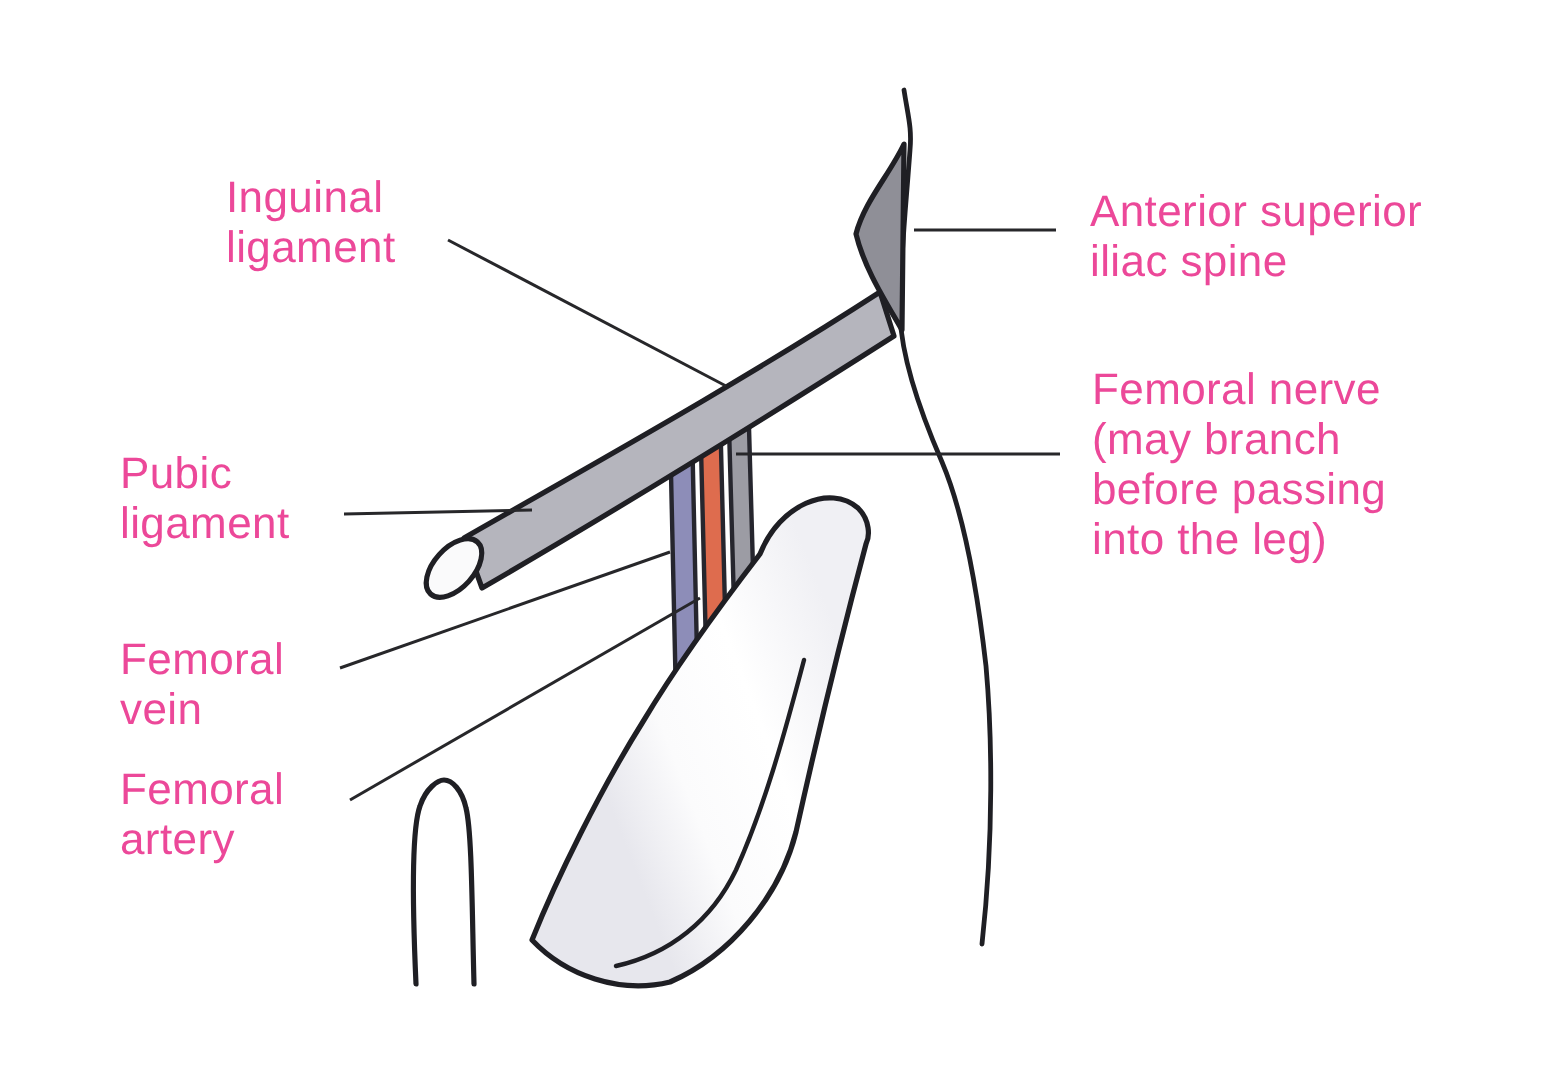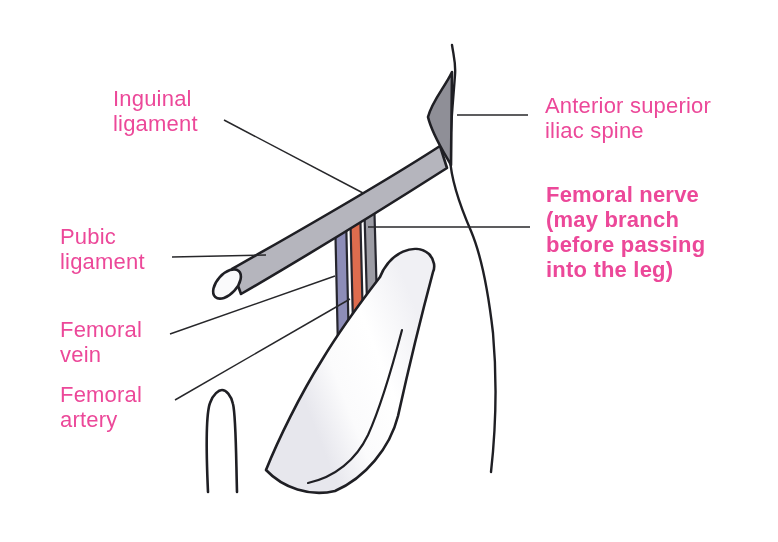--- a/index.html
+++ b/index.html
@@ -22,21 +22,21 @@
   .label {
     position: absolute;
     font-size: 22px;
     line-height: 25px;
     color: #ec4899;
     white-space: pre-line;
     letter-spacing: 0.2px;
   }
   #label-inguinal-ligament { left: 113px; top: 86px; }
   #label-asis              { left: 545px; top: 93px; }
-  #label-femoral-nerve     { left: 546px; top: 182px; font-weight: bold; }
+  #label-femoral-nerve     { left: 546px; top: 182px; }
   #label-pubic-tubercle    { left: 60px;  top: 224px; }
   #label-femoral-vein      { left: 60px;  top: 317px; }
   #label-femoral-artery    { left: 60px;  top: 382px; }
 </style>
 </head>
 <body>
 
 <div id="canvas">
 
   <svg id="drawing" viewBox="0 0 778 542" xmlns="http://www.w3.org/2000/svg">

